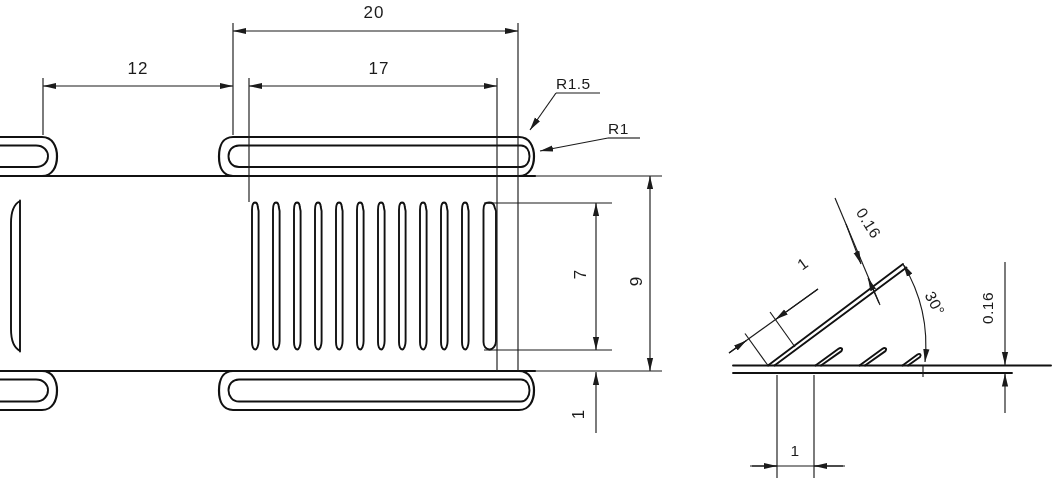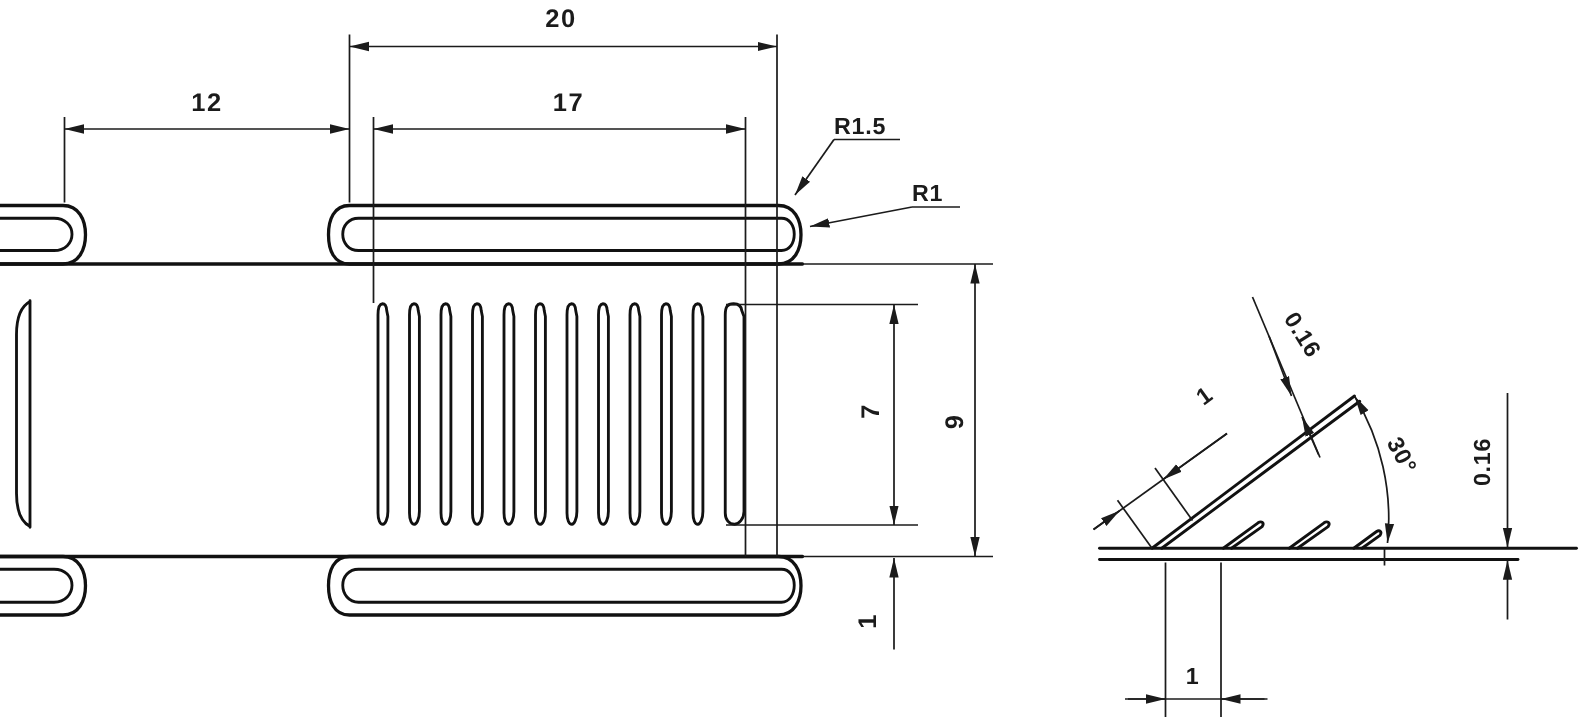--- a/index.html
+++ b/index.html
@@ -1,19 +1,18 @@
 <!DOCTYPE html>
 <html><head>
 <meta charset="utf-8">
 <style>
   html,body{margin:0;padding:0;background:#ffffff;}
   .canvas-wrap{
     position:relative;width:1053px;height:485px;background:#ffffff;overflow:hidden;
     font-family:"Liberation Sans",sans-serif;
-    font-weight:bold;
   }
   svg text{
     font-family:"Liberation Sans",sans-serif;
     fill:#1b1b1b;
   }
   .dim-txt{font-size:17px;letter-spacing:1px;}
   .dim-txt-sm{font-size:15.5px;letter-spacing:0.5px;}
   .part{stroke:#111;stroke-width:2.2;fill:none;stroke-linecap:round;stroke-linejoin:round;}
   .part-thin{stroke:#111;stroke-width:1.9;fill:none;stroke-linecap:round;stroke-linejoin:round;}
   .dim{stroke:#1b1b1b;stroke-width:1.15;fill:none;}

